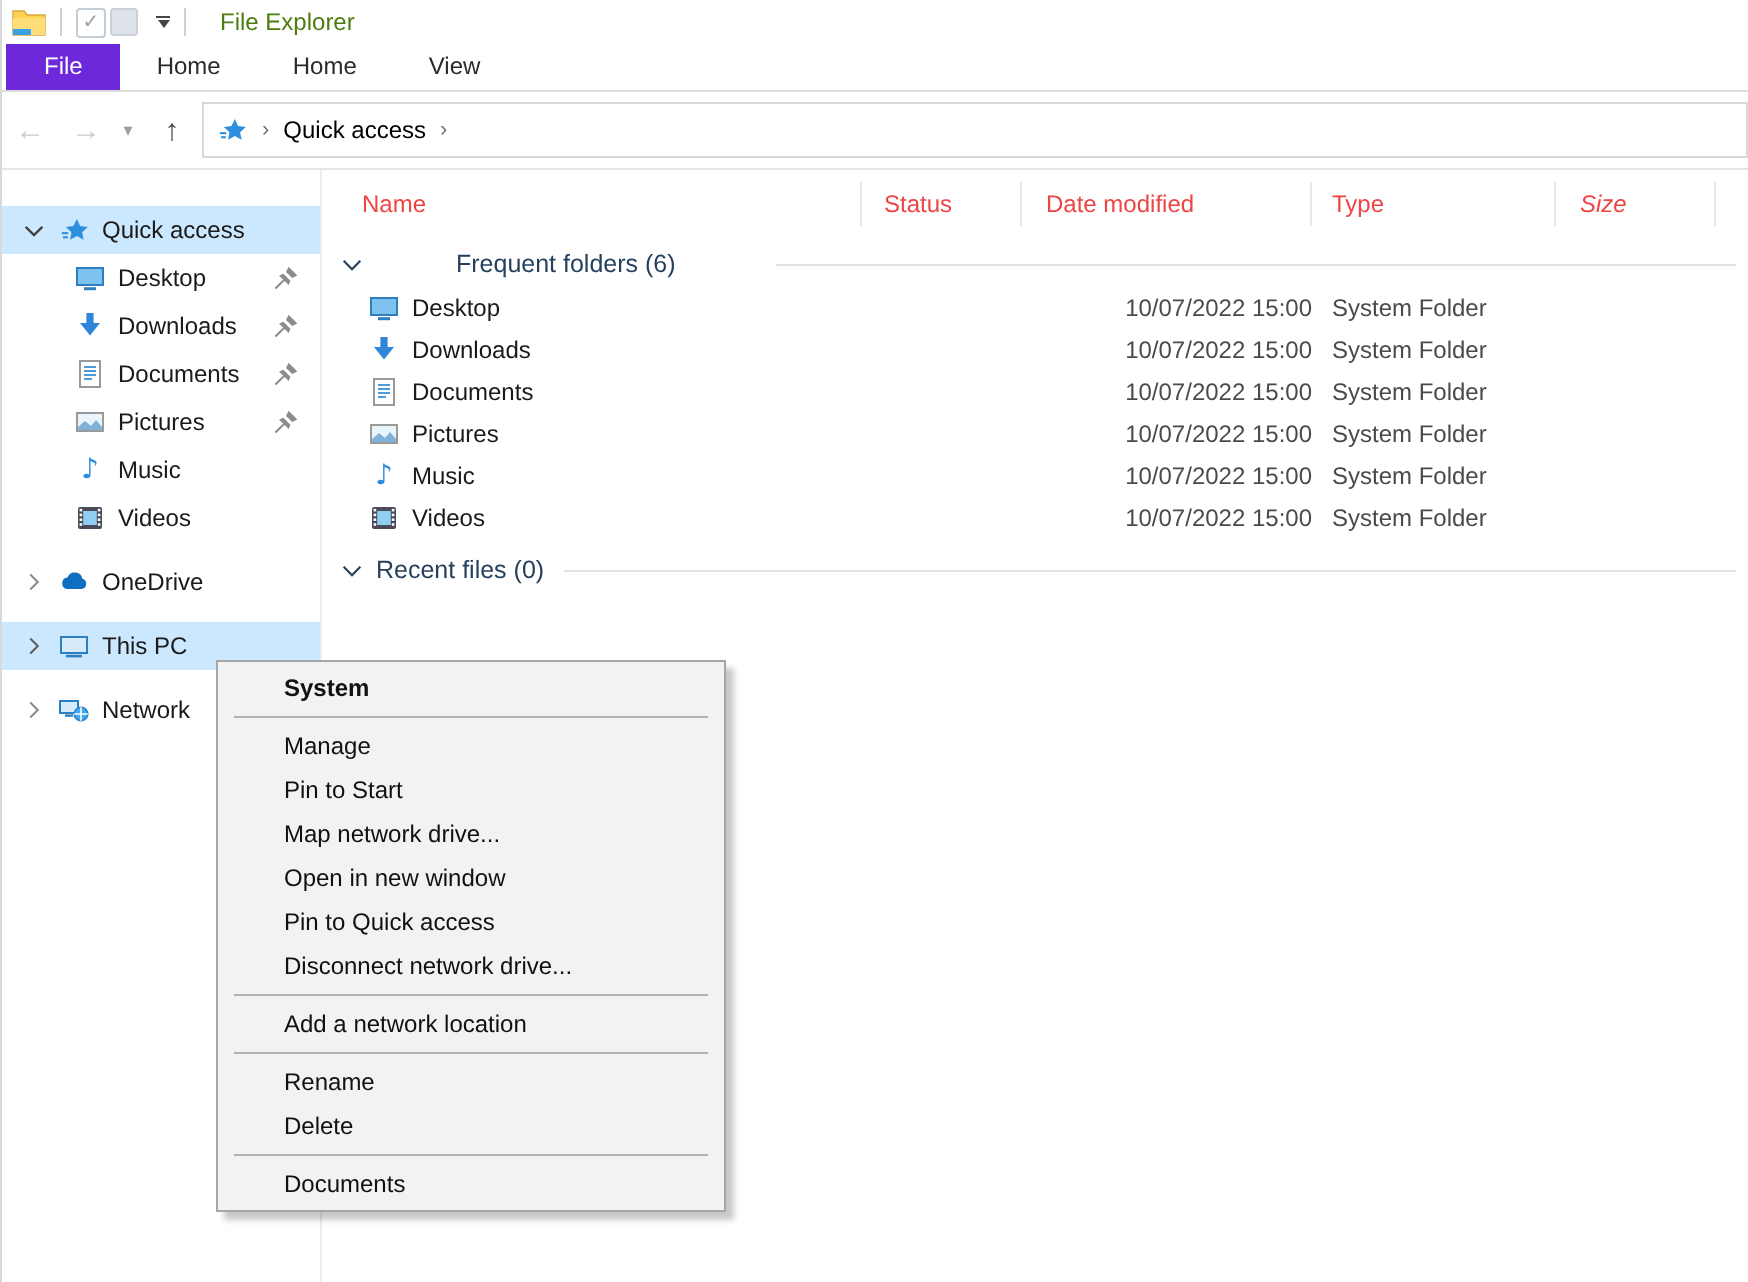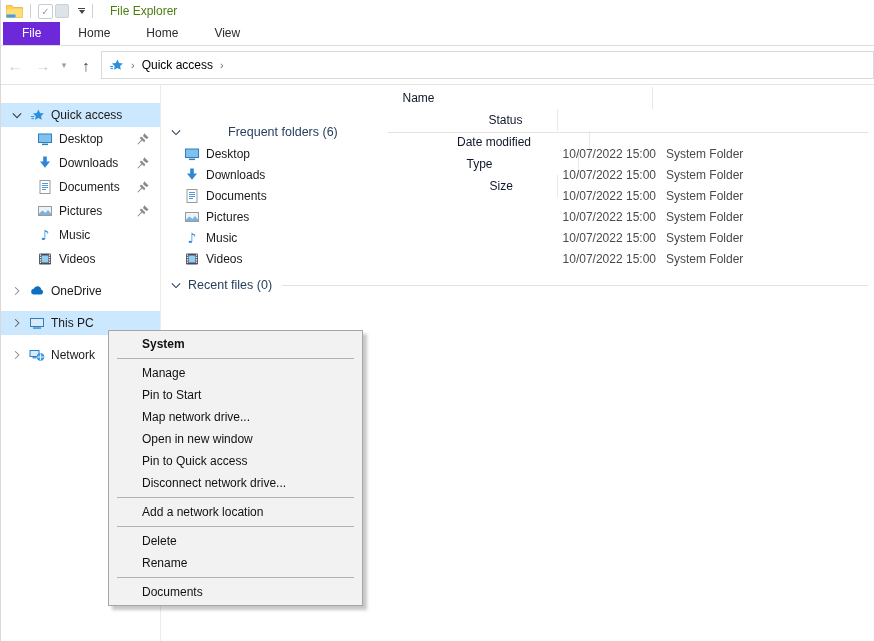--- a/index.html
+++ b/index.html
@@ -45,27 +45,27 @@
   .s-chev { width:14px; margin-left:9px; display:flex; justify-content:center; align-items:center; }
   .s-icon { width:16px; height:16px; margin-left:5px; display:flex; align-items:center; justify-content:center; flex:none; }
   .side-item.child { padding-left:36px; }
   .side-item.child .s-icon { margin-left:0; }
   .s-label { margin-left:6px; flex:1; white-space:nowrap; }
   .s-pin { width:15px; height:15px; margin-right:9px; flex:none; }
   .gap8 { height:8px; }
 
   
   .main { flex:1; padding-top:2px; }
-  .cols { display:flex; height:30px; align-items:center; color:#0f172a;flex-direction:column; }
+  .cols { display:flex; height:30px; align-items:center; color:#ef4444; }
   .col { border-right:1px solid #e8e8e8; height:22px; line-height:22px; }
   .c-name { width:270px; padding-left:20px; }
   .c-status { width:80px; padding-left:11px; }
   .c-date { width:145px; padding-left:12px; }
   .c-type { width:122px; padding-left:10px; }
-  .c-size { width:80px; padding-left:12px; }
+  .c-size { width:80px; padding-left:12px;font-style:italic; }
 
   .group-hdr { height:22px; display:flex; align-items:center; color:#26415e; font-size:12.5px; }
   .group-hdr.first { margin-top:4px;gap:40px; }
   .group-hdr.recent { margin-top:5px; }
   .g-chev { margin-left:10px; margin-right:7px; display:flex; }
   .g-line { flex:1; height:1px; background:#e3e3e3; margin:0 6px 0 10px; }
 
   .frow { height:21px; display:flex; align-items:center; }
   .cell-name { width:270px; padding-left:23px; display:flex; align-items:center; gap:6px; }
   .cell-status { width:80px; }
@@ -431,19 +431,19 @@
     <div class="menu-sep"></div>
     <div class="menu-item">Manage</div>
     <div class="menu-item">Pin to Start</div>
     <div class="menu-item">Map network drive...</div>
     <div class="menu-item">Open in new window</div>
     <div class="menu-item">Pin to Quick access</div>
     <div class="menu-item">Disconnect network drive...</div>
     <div class="menu-sep"></div>
     <div class="menu-item">Add a network location</div>
     <div class="menu-sep"></div>
+    <div class="menu-item">Rename</div>
     <div class="menu-item">Delete</div>
-    <div class="menu-item">Rename</div>
     <div class="menu-sep"></div>
     <div class="menu-item">Documents</div>
   </div>
 
 </div>
 
 </body></html>

